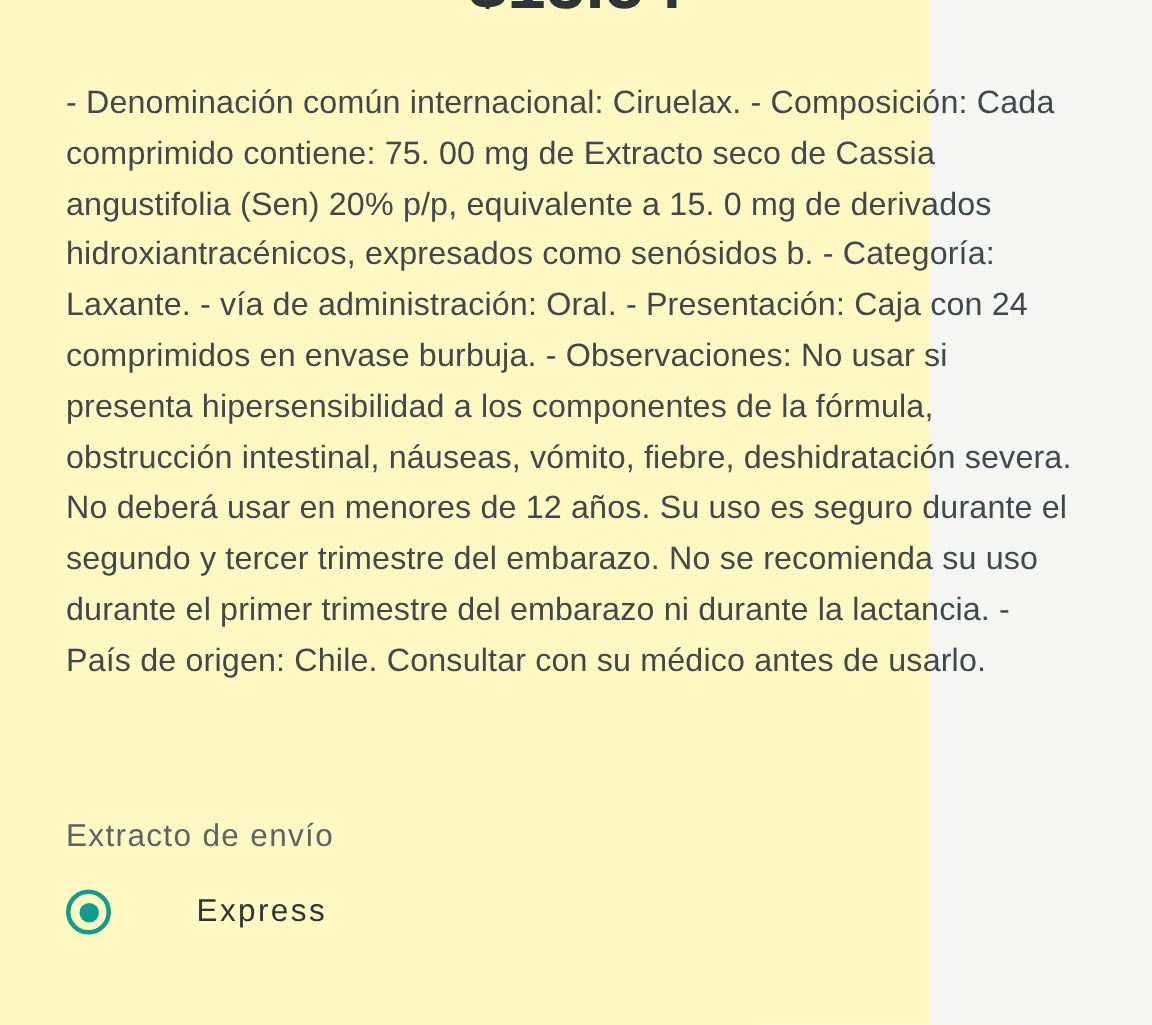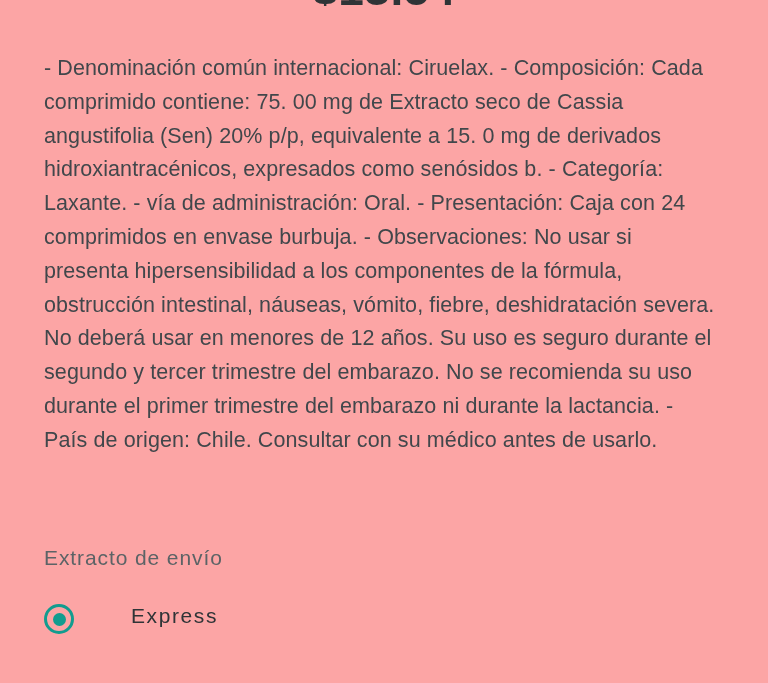--- a/index.html
+++ b/index.html
@@ -8,23 +8,23 @@
   }
   body {
     width: 768px;
     height: 683px;
     background: #f5f5f3;
     font-family: "Liberation Sans", sans-serif;
     overflow: hidden;
   }
   .screen {
     position: relative;
-    width: 768px;
+    width: 620px;
     height: 683px;
-    background: #fca5a5;
+    background: #fef9c3;
     box-sizing: border-box;
   }
   .price-clipped {
     position: absolute;
     top: -38px;
     left: 0;
     width: 768px;
     text-align: center;
     font-size: 46px;
     font-weight: 700;
@@ -48,26 +48,26 @@
     position: absolute;
     top: 546px;
     left: 44px;
     font-size: 21px;
     color: #5c6366;
     letter-spacing: 0.9px;
     font-weight: 400;
   }
   .shipping-option {
     position: absolute;
-    top: 604px;
+    top: 584px;
     left: 44px;
     width: 680px;
     height: 48px;
     display: flex;
-    align-items: flex-start;
+    align-items: center;
   }
   .radio-outer {
     width: 30px;
     height: 30px;
     border-radius: 50%;
     border: 3px solid #119c8f;
     box-sizing: border-box;
     display: flex;
     align-items: center;
     justify-content: center;

